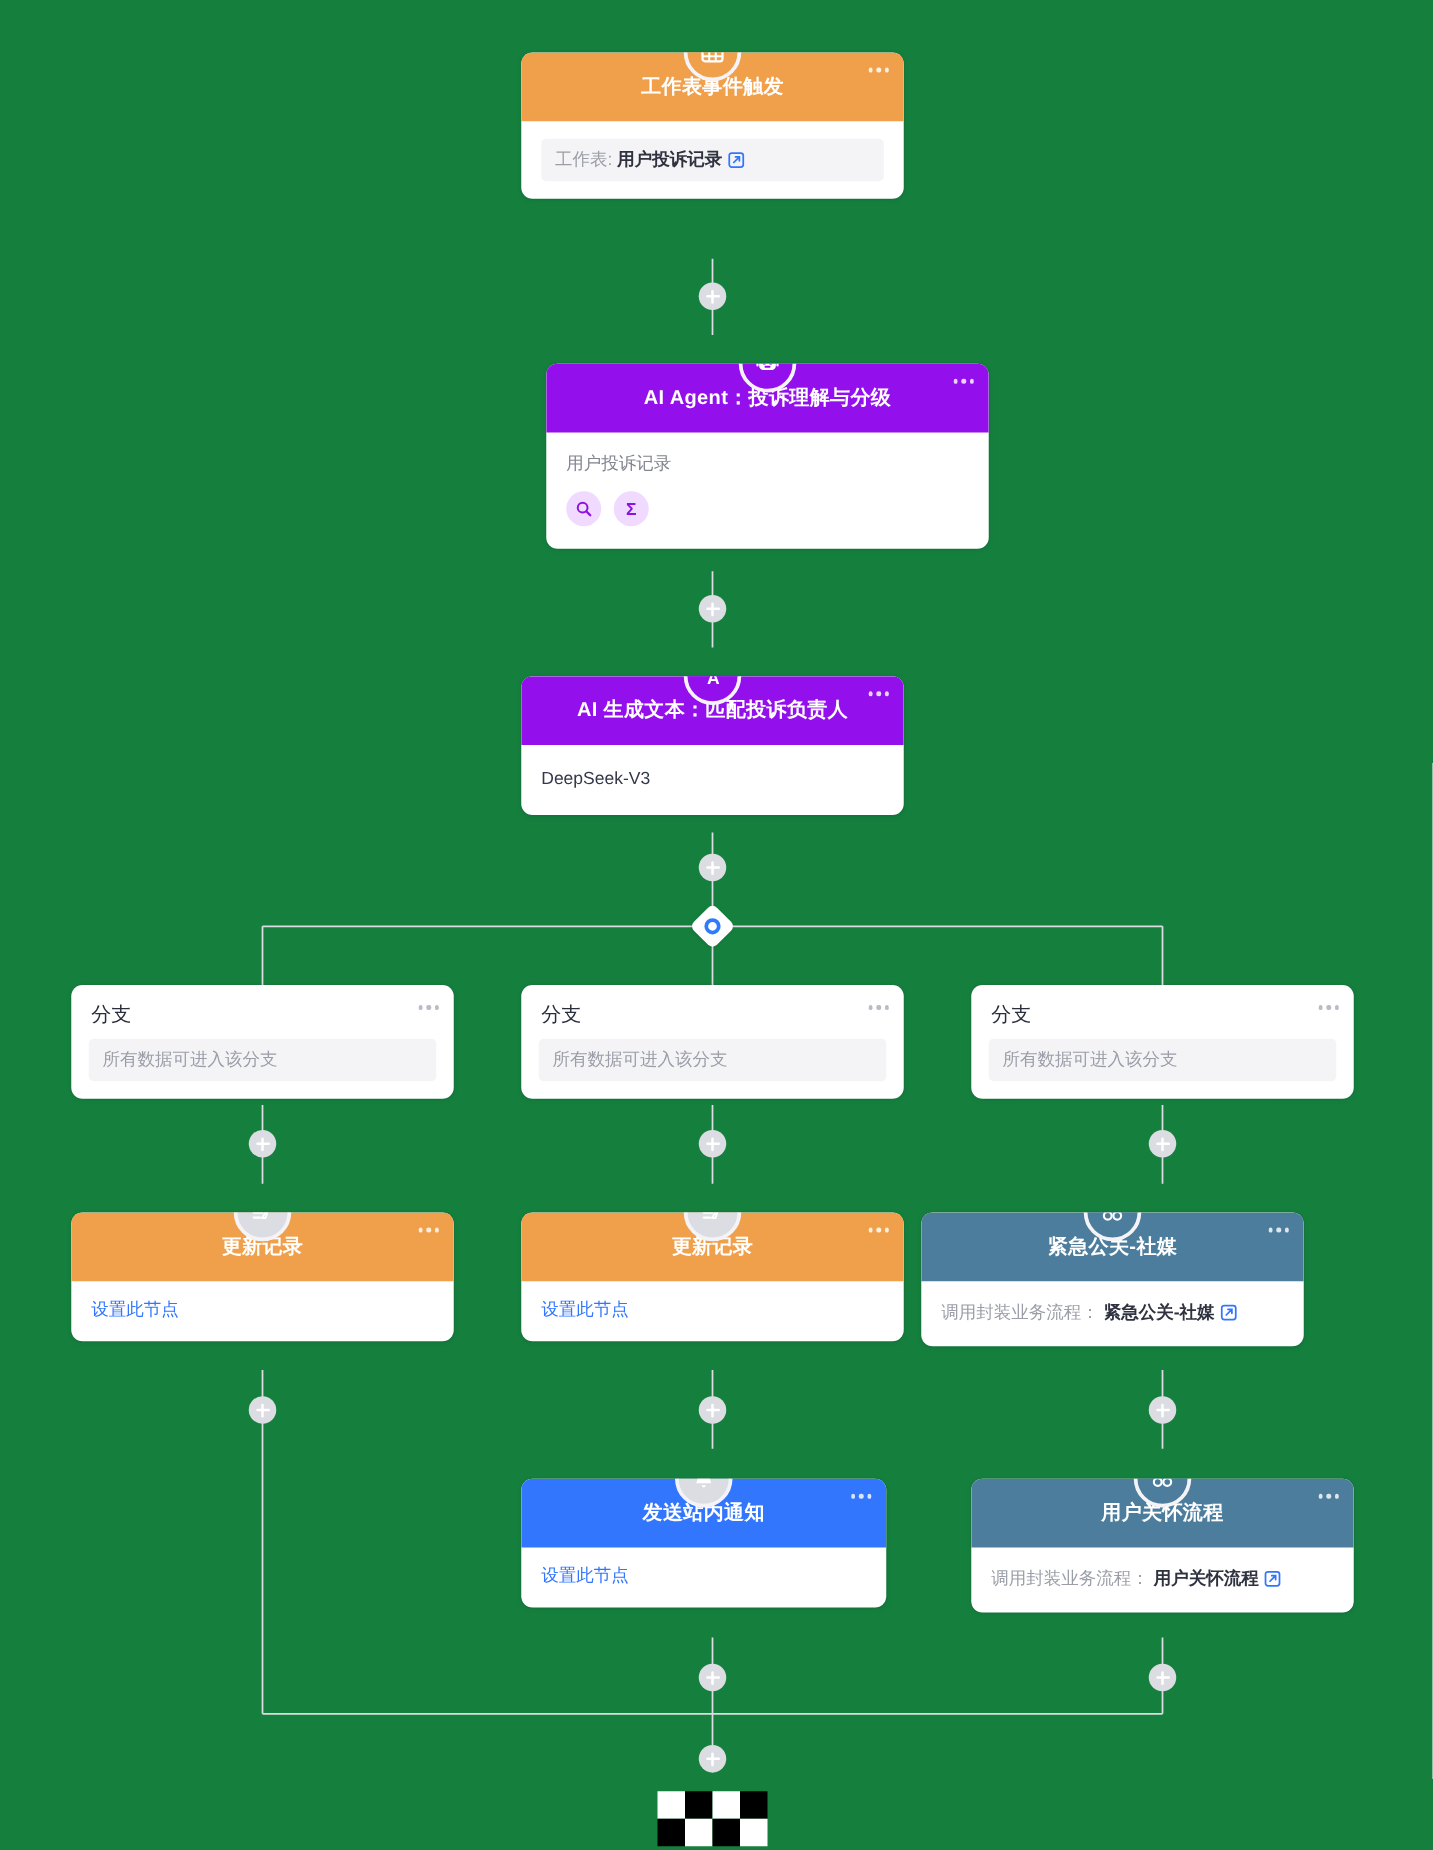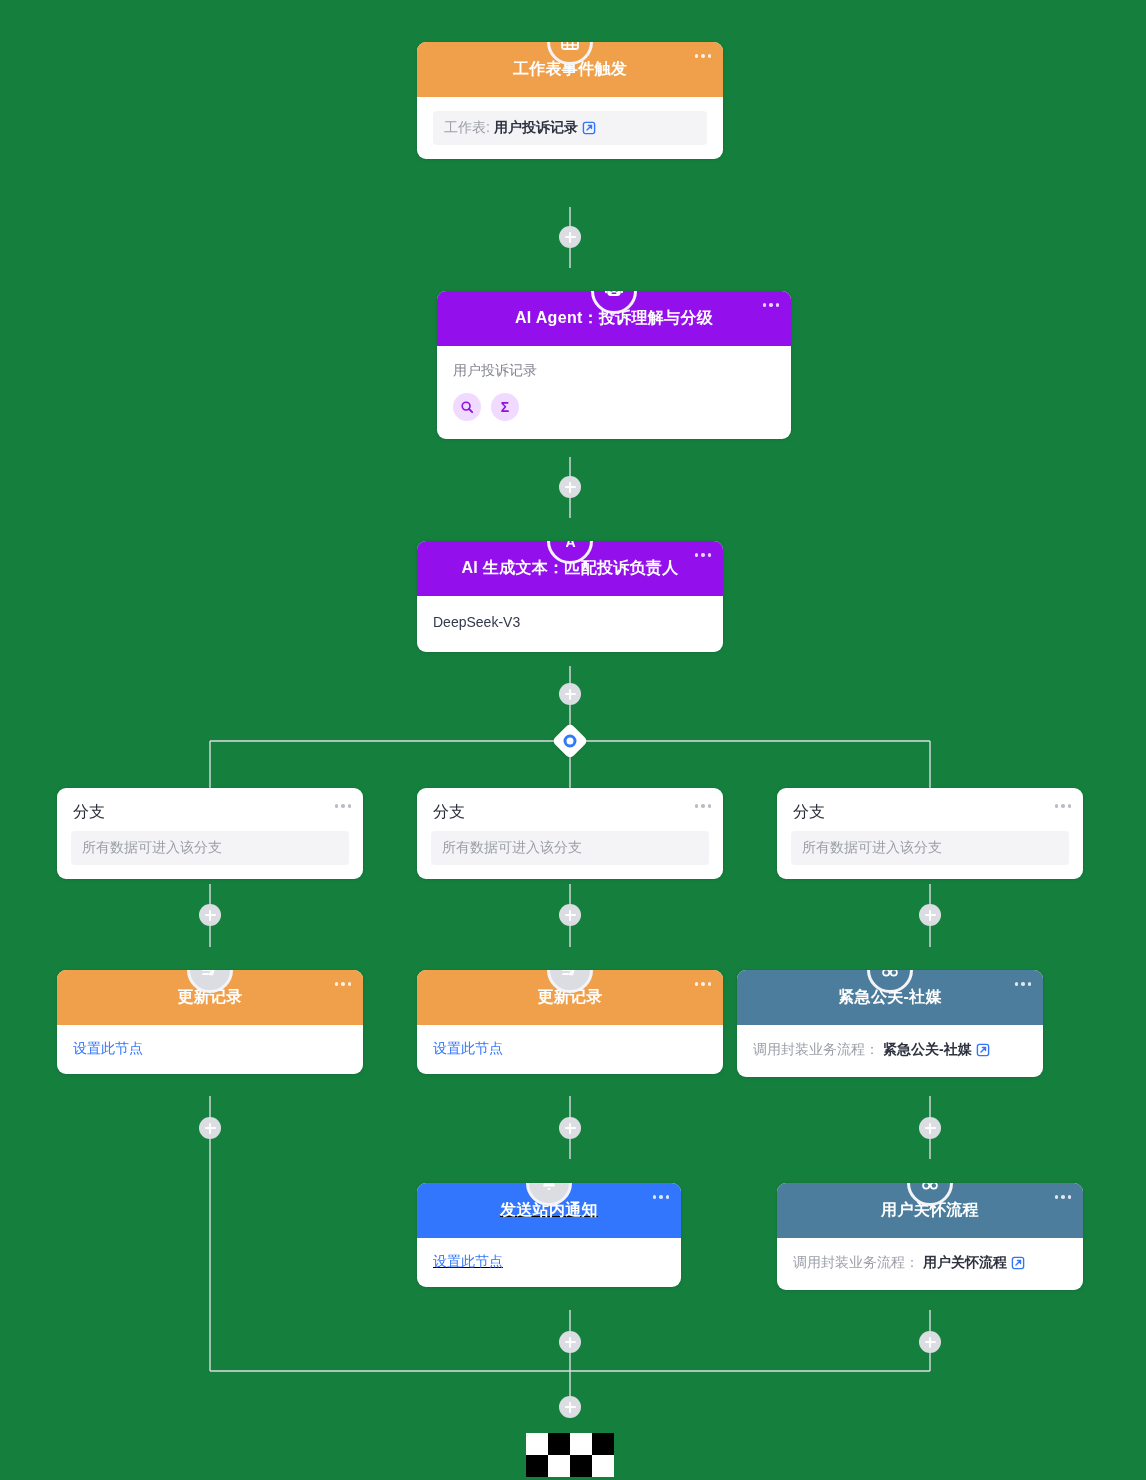--- a/index.html
+++ b/index.html
@@ -478,21 +478,21 @@
           </svg>
         </span>
       </div>
     </div>
   </div>
 
   <div class="plus" style="left:199px; top:1117px;"></div>
   <div class="plus" style="left:559px; top:1117px;"></div>
   <div class="plus" style="left:919px; top:1117px;"></div>
 
-  <div class="node" style="left:417px; top:1183px; width:264px;text-decoration:underline;">
+  <div class="node" style="left:417px; top:1183px; width:292px;">
     <div class="node-head h-blue">
       <span class="badge b-grey">
         <svg width="22" height="22" viewBox="0 0 22 22">
           <path d="M11 3.6 C7.9 3.6 6.3 5.8 6.3 8.6 C6.3 12.4 5 13.6 5 14.6 L17 14.6 C17 13.6 15.7 12.4 15.7 8.6 C15.7 5.8 14.1 3.6 11 3.6 Z" fill="#fff"></path>
           <path d="M9.3 16.2 C9.6 17.4 10.2 18 11 18 C11.8 18 12.4 17.4 12.7 16.2 Z" fill="#fff"></path>
         </svg>
       </span>
       <span class="node-title">发送站内通知</span>
       <span class="kebab">
           <i></i>

